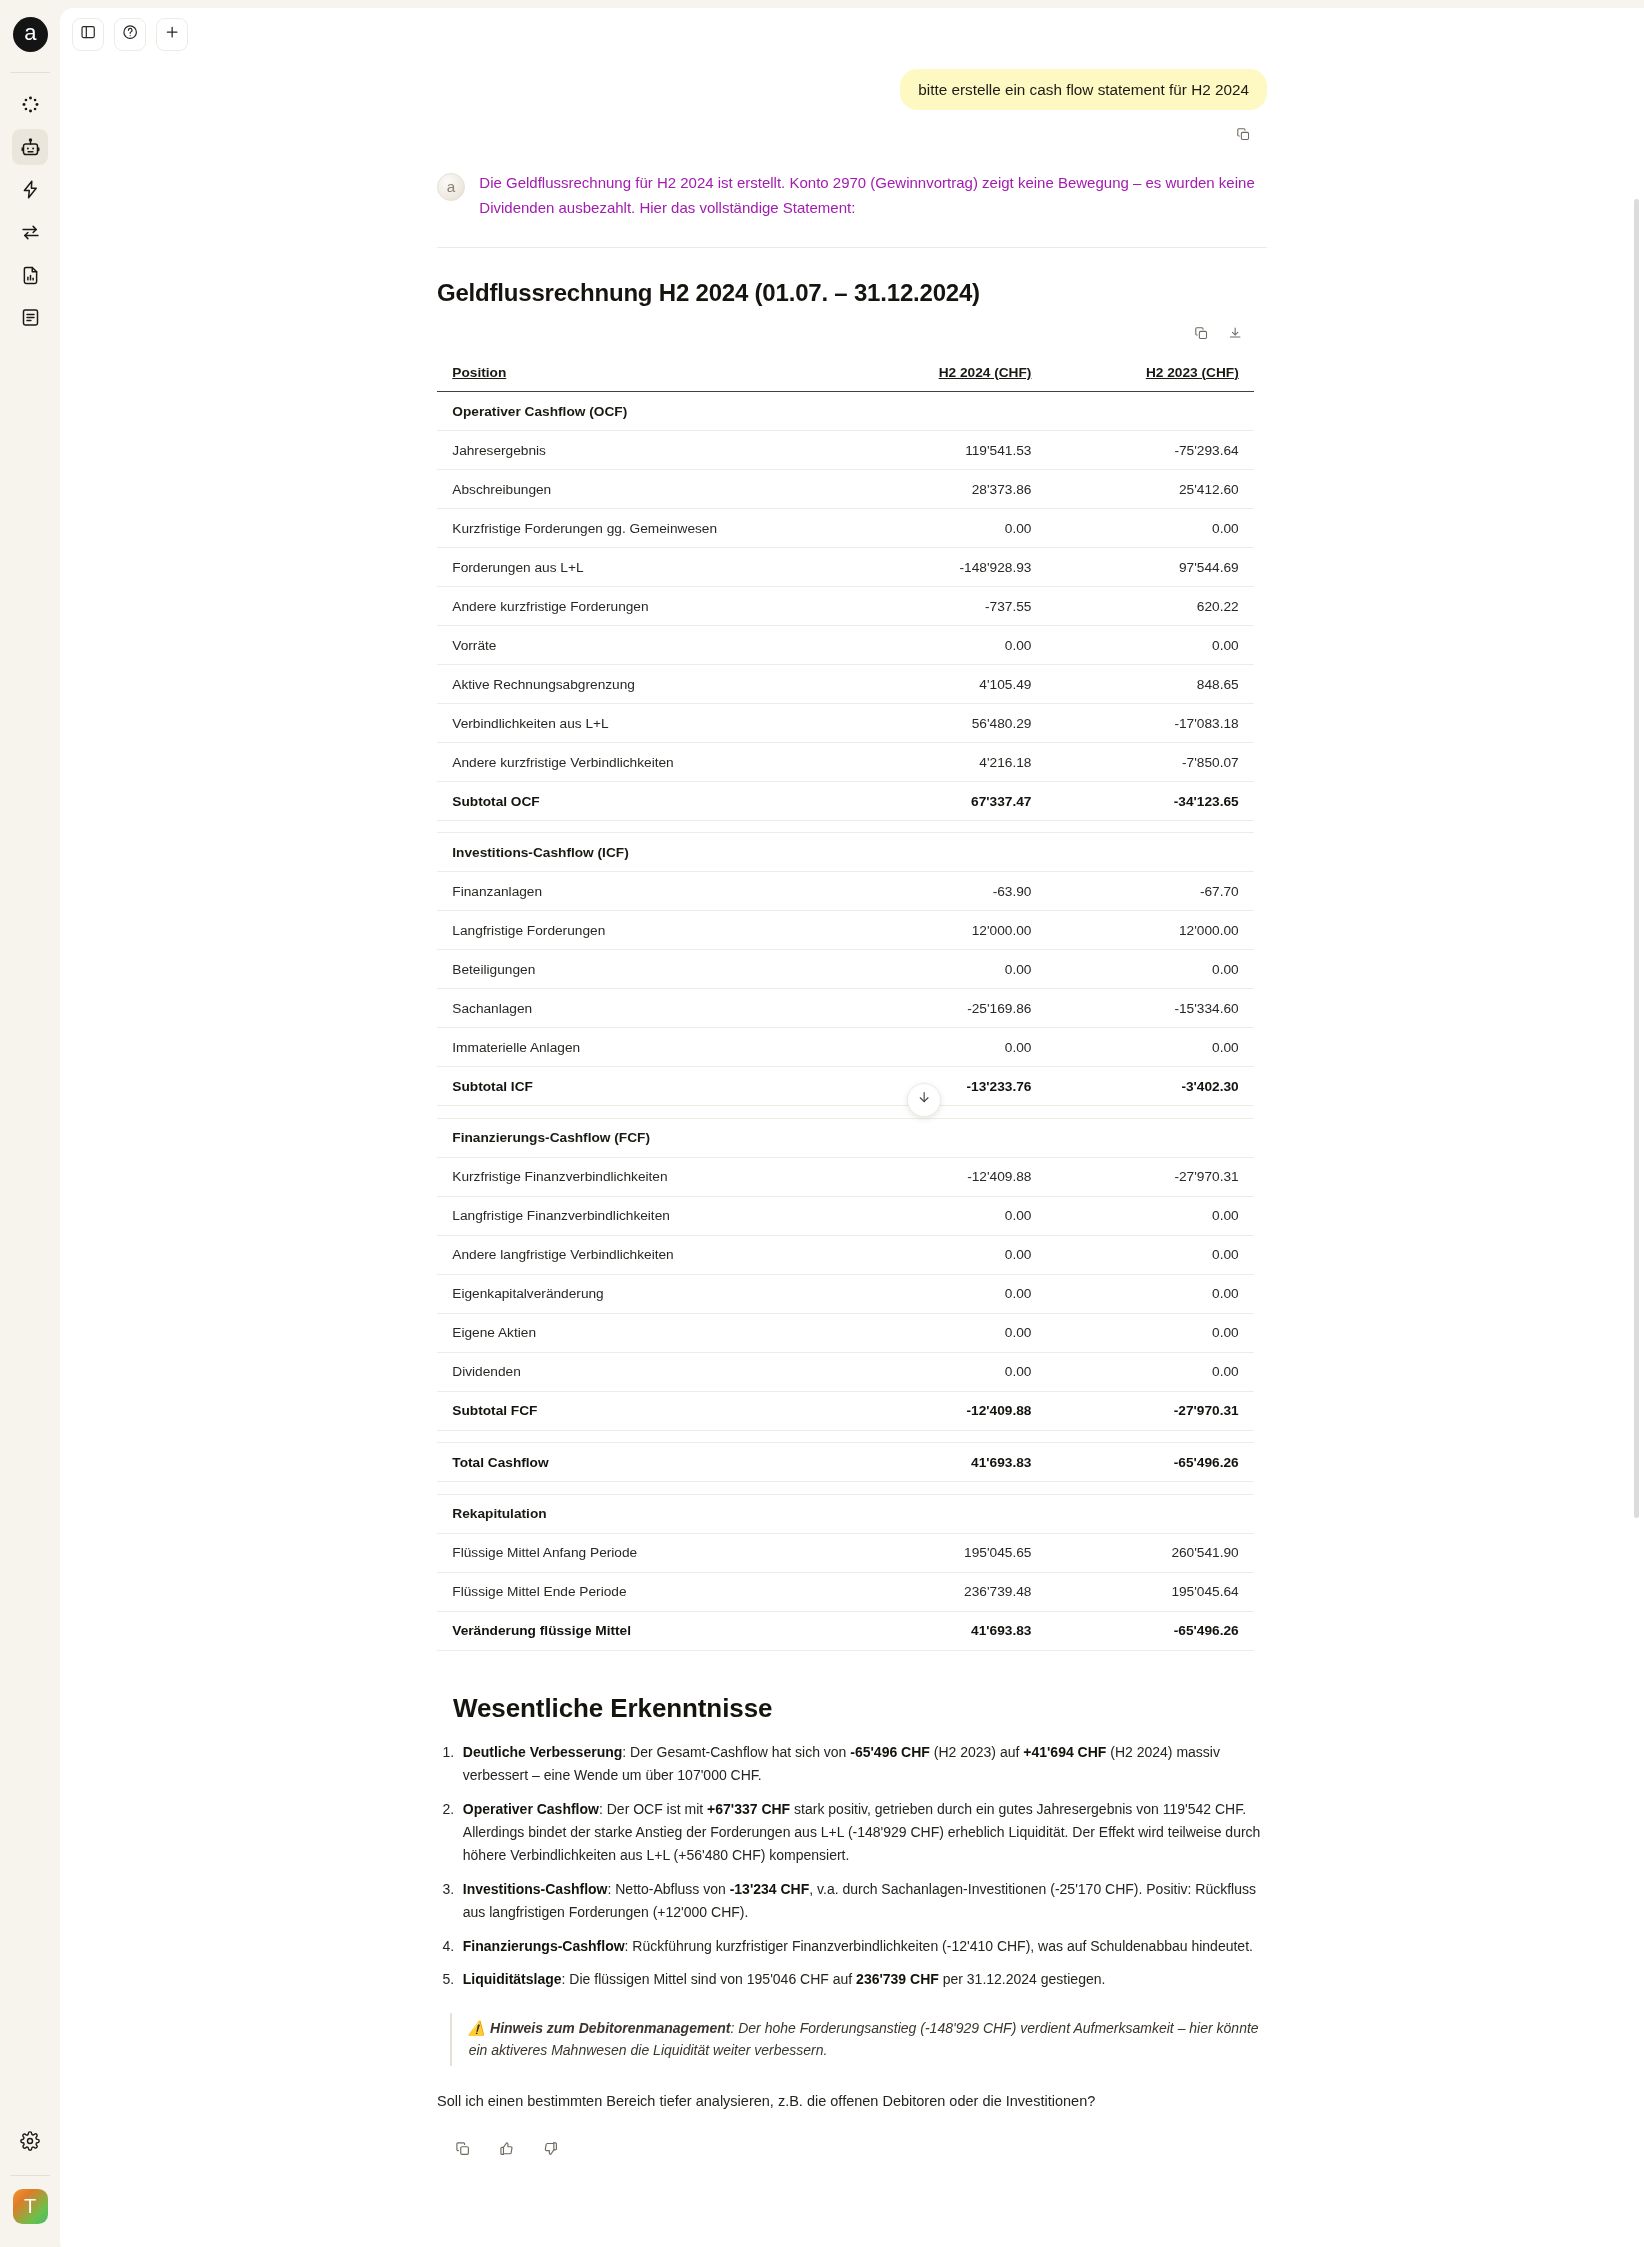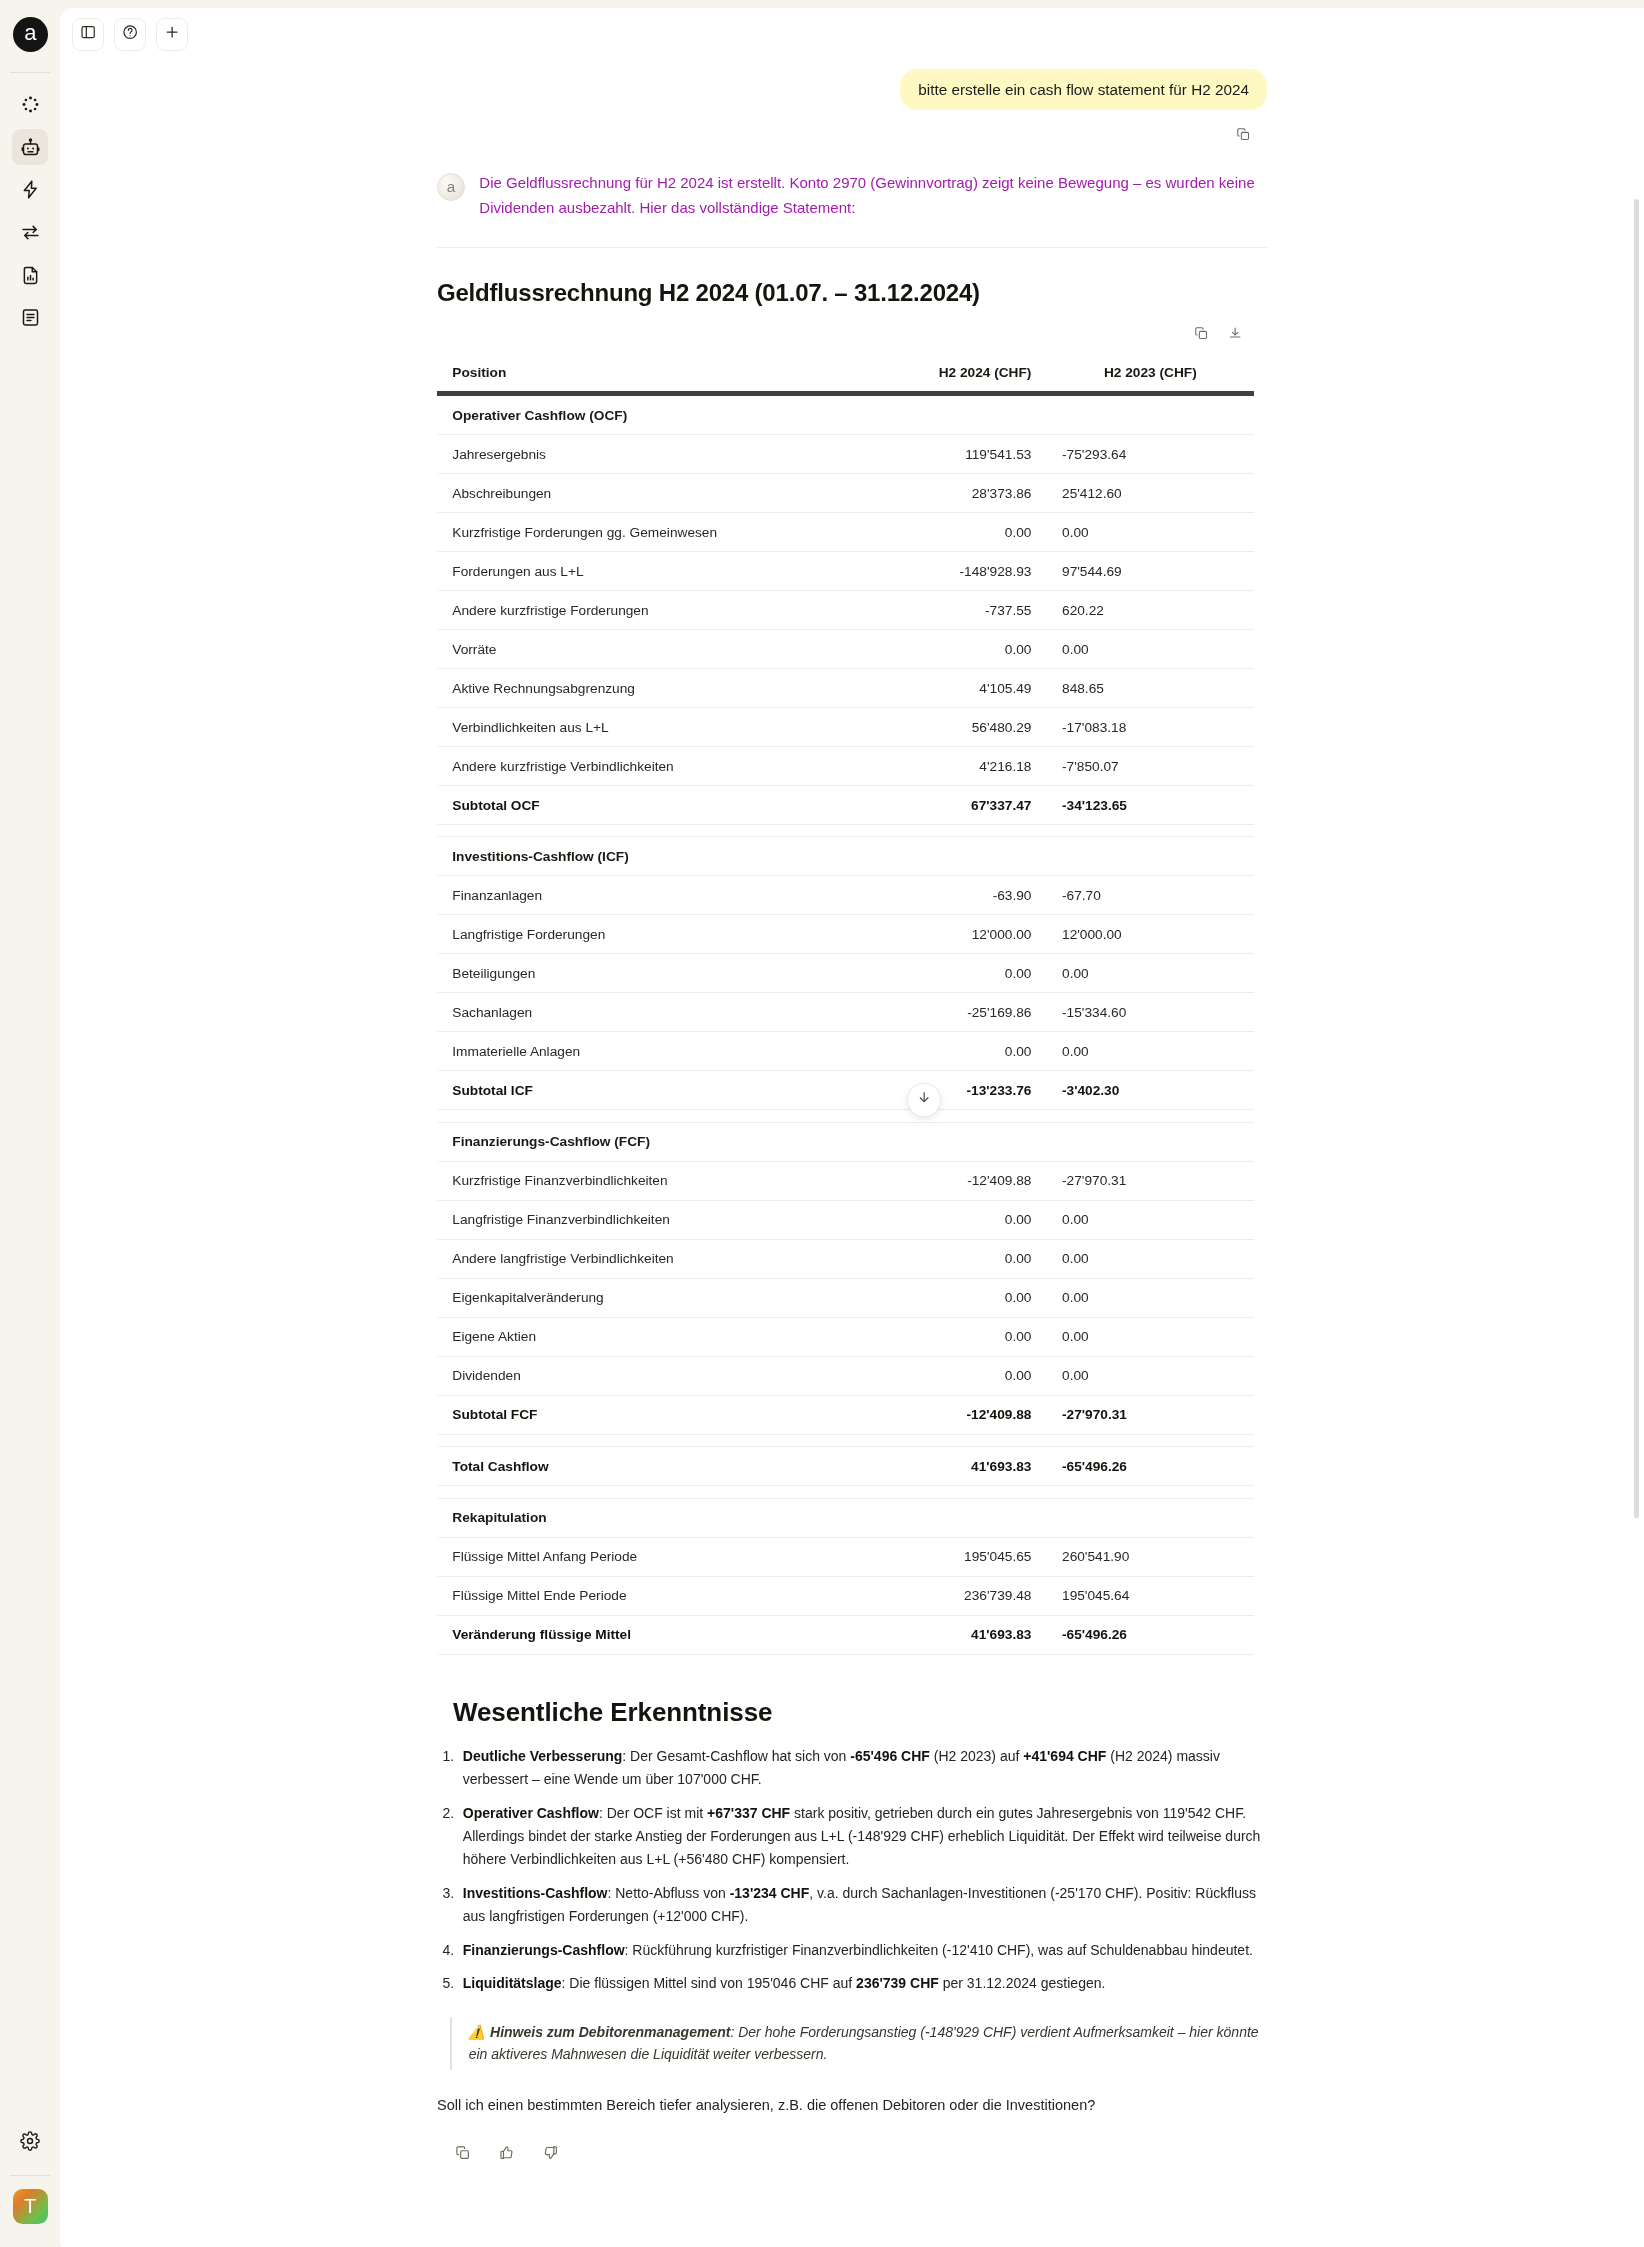--- a/index.html
+++ b/index.html
@@ -100,25 +100,25 @@
 
   
   table.cf {
     width: 817px; border-collapse: collapse;
     font-size: 13.7px; color: #2A2824; table-layout: fixed;
   }
   table.cf th, table.cf td { padding: 11.5px 15.3px; border-bottom: 1px solid #EFECE5; }
   table.cf th { font-weight: 700; font-size: 13.7px; color: #1B1913; }
   table.cf th:first-child, table.cf td:first-child { text-align: left; width: 401px; }
   table.cf th:nth-child(2), table.cf td:nth-child(2) { text-align: right; width: 208px; }
-  table.cf th:nth-child(3), table.cf td:nth-child(3) { width: 207px; }
+  table.cf th:nth-child(3), table.cf td:nth-child(3) { text-align: right; width: 207px; }
   tr.section td { font-weight: 700; color: #1B1913; }
   tr.total td { font-weight: 700; color: #14120D; }
   tr.blank td { height: 12.4px; padding: 0; border-bottom: 1px solid #EFECE5; }
-  tr.headrow th { border-bottom: 5px solid #404040; }
+  tr.headrow th { border-bottom: 1px solid #404040; text-decoration: underline; }
 
   
   .scroll-down-btn {
     position: absolute; left: 847px; top: 1075px;
     width: 34px; height: 34px; border-radius: 50%;
     background: #fff; border: 1px solid #EEEAE3;
     box-shadow: 0 1.9px 6.7px rgba(0,0,0,0.10);
     display: flex; align-items: center; justify-content: center; cursor: pointer;
     z-index: 5;
   }

